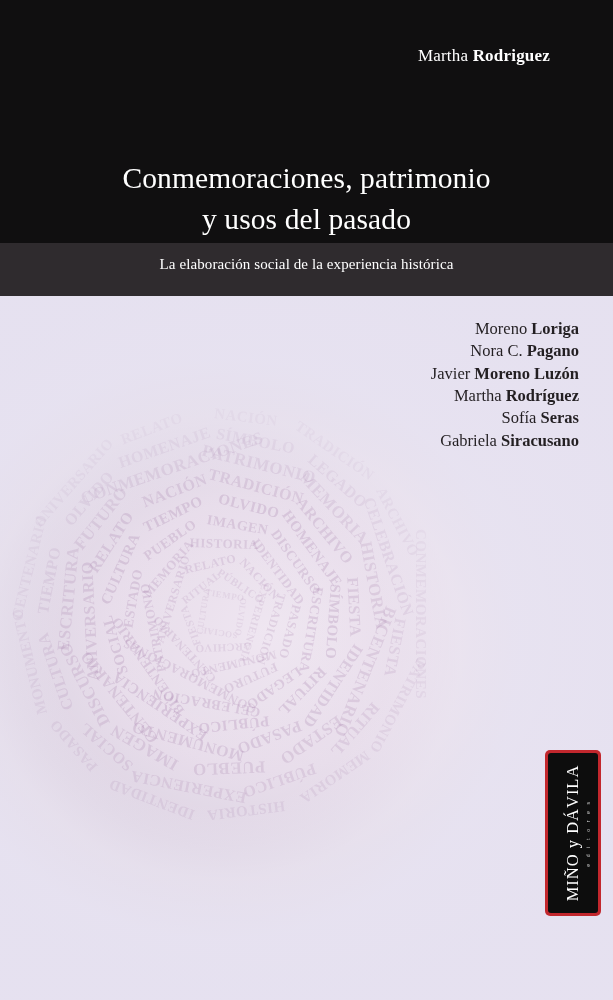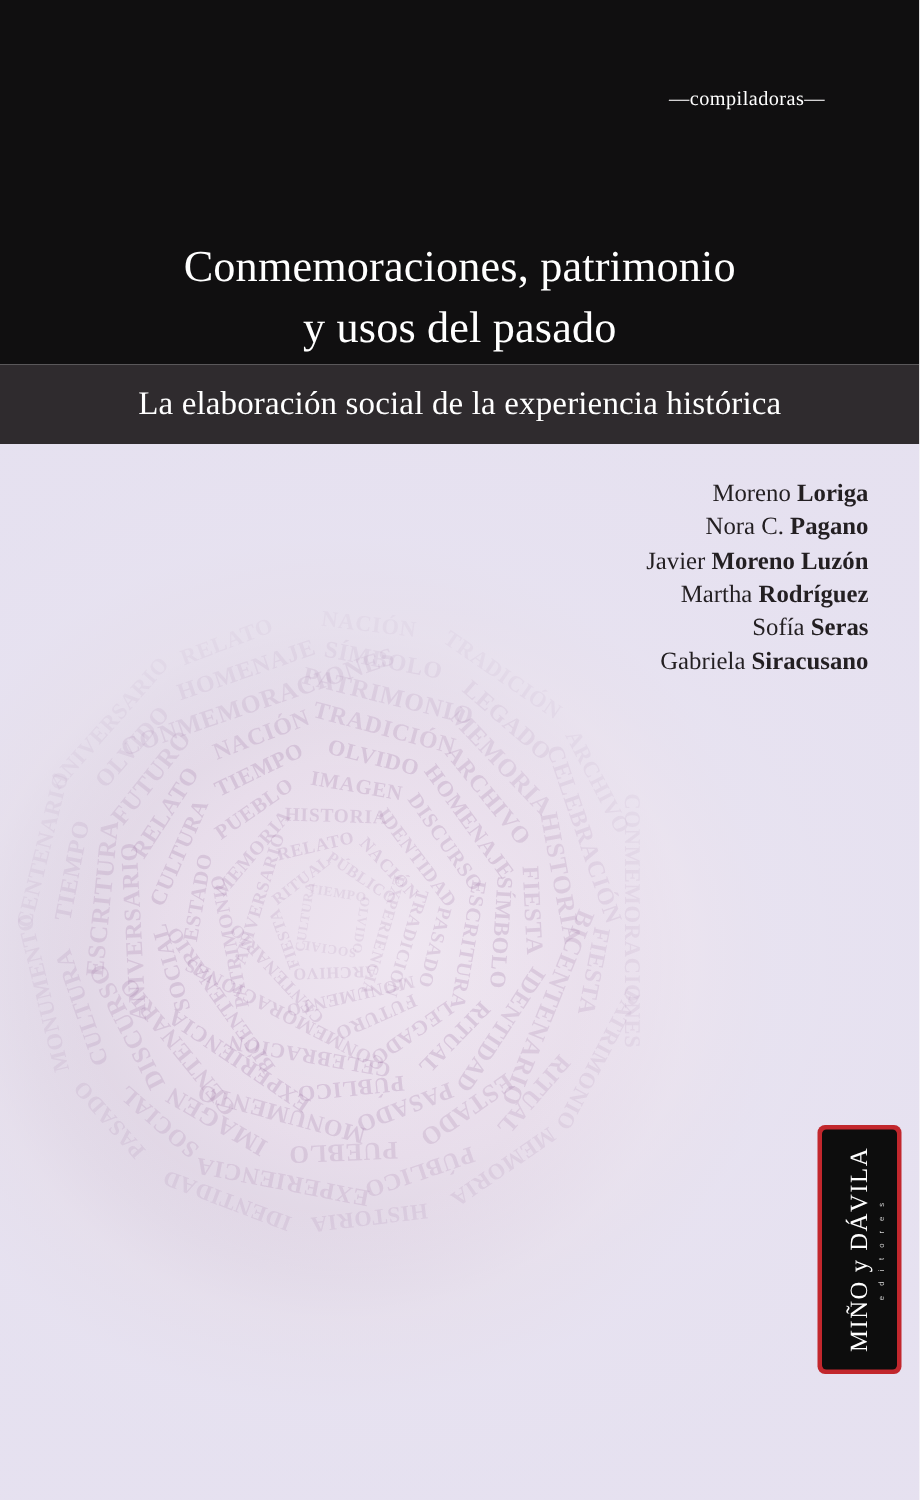--- a/index.html
+++ b/index.html
@@ -63,21 +63,21 @@
     width: 613px;
     height: 53px;
     background: #2f2b2e;
   }
   .subtitle {
     position: absolute;
     left: 0; top: 256px;
     width: 613px;
     text-align: center;
     color: #ffffff;
-    font-size: 22px;
+    font-size: 15px;
     letter-spacing: 0.1px;
   }
 
   
   .main-area {
     position: absolute;
     left: 0; top: 296px;
     width: 613px;
     height: 704px;
     background:
@@ -176,21 +176,23 @@
   }
 </style>
 </head>
 <body>
 
 <div class="cover">
 
   <div class="top-band"></div>
 
   <div class="compilers">
-    <div class="role">—compiladoras—</div>
+    <div class="name">
+      <span>Martha </span><b>Rodriguez</b>
+    </div>
   </div>
 
   <div class="title">
     <div>Conmemoraciones, patrimonio</div>
     <div>y usos del pasado</div>
   </div>
 
   <div class="sub-band"></div>
   <div class="subtitle">La elaboración social de la experiencia histórica</div>
 

